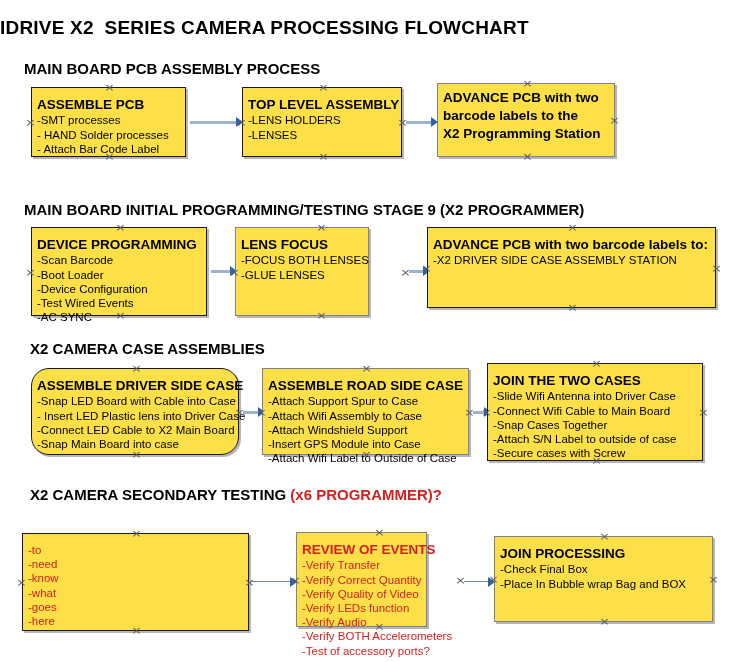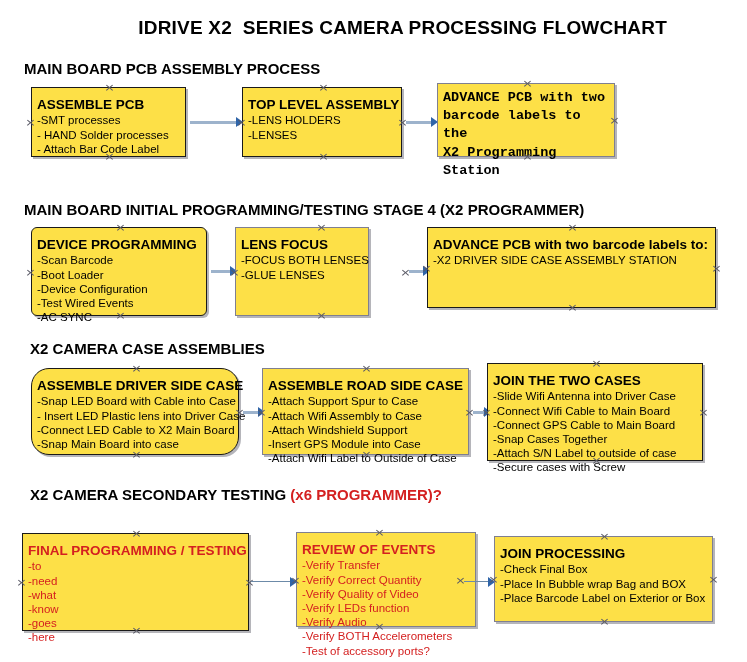--- a/index.html
+++ b/index.html
@@ -21,21 +21,21 @@
     left: 0; top: 0;
     width: 747px;
     height: 662px;
   }
 
   .doc-title {
     position: absolute;
     left: 0;
     top: 17px;
     width: 667px;
-    text-align: right;
+    text-align: left;
     font-size: 19px;
     font-weight: bold;
     letter-spacing: 0.2px;
     white-space: pre;
   }
 
   .section-head {
     position: absolute;
     font-size: 15px;
     font-weight: bold;
@@ -153,34 +153,34 @@
     <div class="box-line">-LENSES</div>
     <div class="xh" style="left:76px; top:-5px;"></div>
     <div class="xh" style="left:76px; top:64px;"></div>
     <div class="xh" style="left:-6px; top:30px;"></div>
     <div class="xh" style="left:155px; top:30px;"></div>
   </div>
 
   <div class="conn" style="left:406px; top:121px; width:28px;"></div>
   <div class="conn-head" style="left:431px; top:117px;"></div>
 
-  <div class="box border-gray" style="left:437px; top:83px; width:178px; height:74px; padding-top:5px;font-family:Liberation Mono, monospace;">
+  <div class="box border-gray" style="left:437px; top:83px; width:178px; height:74px; padding-top:5px;">
     <div class="box-title-wrap">ADVANCE PCB with two
 barcode labels to the
  X2 Programming Station</div>
     <div class="xh" style="left:85px; top:-5px;"></div>
     <div class="xh" style="left:85px; top:68px;"></div>
     <div class="xh" style="left:172px; top:32px;"></div>
   </div>
 
   <div class="section-head" style="left:24px; top:201px;">
-    <span>MAIN BOARD INITIAL PROGRAMMING/TESTING STAGE 4 (X2 PROGRAMMER)</span>
-  </div>
-
-  <div class="box border-black" style="left:31px; top:227px; width:176px; height:89px;border-radius:6px;">
+    <span>MAIN BOARD INITIAL PROGRAMMING/TESTING STAGE 9 (X2 PROGRAMMER)</span>
+  </div>
+
+  <div class="box border-black" style="left:31px; top:227px; width:176px; height:89px;">
     <div class="box-title">DEVICE PROGRAMMING</div>
     <div class="box-line">-Scan Barcode</div>
     <div class="box-line">-Boot Loader</div>
     <div class="box-line">-Device Configuration</div>
     <div class="box-line">-Test Wired Events</div>
     <div class="box-line">-AC SYNC</div>
     <div class="xh" style="left:84px; top:-5px;"></div>
     <div class="xh" style="left:84px; top:83px;"></div>
     <div class="xh" style="left:-6px; top:40px;"></div>
   </div>
@@ -241,52 +241,50 @@
     <div class="xh" style="left:202px; top:39px;"></div>
   </div>
 
   <div class="conn" style="left:473px; top:411px; width:14px;"></div>
   <div class="conn-head" style="left:484px; top:407px;"></div>
 
   <div class="box border-black" style="left:487px; top:363px; width:216px; height:98px;">
     <div class="box-title">JOIN THE TWO CASES</div>
     <div class="box-line">-Slide Wifi Antenna into Driver Case</div>
     <div class="box-line">-Connect Wifi Cable to Main Board</div>
-    <div class="box-line">-Connect GPS Cable to Main Board</div>
     <div class="box-line">-Snap Cases Together</div>
     <div class="box-line">-Attach S/N Label to outside of case</div>
     <div class="box-line">-Secure cases with Screw</div>
     <div class="xh" style="left:104px; top:-5px;"></div>
     <div class="xh" style="left:104px; top:92px;"></div>
     <div class="xh" style="left:-6px; top:44px;"></div>
     <div class="xh" style="left:211px; top:44px;"></div>
   </div>
 
   <div class="section-head" style="left:30px; top:486px;">
     <span>X2 CAMERA SECONDARY TESTING </span><span class="red">(x6 PROGRAMMER)?</span>
   </div>
 
   <div class="box border-black" style="left:22px; top:533px; width:227px; height:98px;">
-    <div class="box-title red">FINAL PROGRAMMING / TESTING</div>
     <div class="box-line red">-to</div>
     <div class="box-line red">-need</div>
+    <div class="box-line red">-know</div>
     <div class="box-line red">-what</div>
-    <div class="box-line red">-know</div>
     <div class="box-line red">-goes</div>
     <div class="box-line red">-here</div>
     <div class="xh" style="left:109px; top:-5px;"></div>
     <div class="xh" style="left:109px; top:92px;"></div>
     <div class="xh" style="left:-6px; top:44px;"></div>
     <div class="xh" style="left:222px; top:44px;"></div>
   </div>
 
   <div class="conn-line-plain" style="left:251px; top:581px; width:48px;"></div>
   <div class="conn-head" style="left:290px; top:577px;"></div>
 
-  <div class="box border-gray" style="left:296px; top:532px; width:180px; height:95px;">
+  <div class="box border-gray" style="left:296px; top:532px; width:131px; height:95px;">
     <div class="box-title red">REVIEW OF EVENTS</div>
     <div class="box-line red">-Verify Transfer</div>
     <div class="box-line red">-Verify Correct Quantity</div>
     <div class="box-line red">-Verify Quality of Video</div>
     <div class="box-line red">-Verify LEDs function</div>
     <div class="box-line red">-Verify Audio</div>
     <div class="box-line red">-Verify BOTH Accelerometers</div>
     <div class="box-line red">-Test of accessory ports?</div>
     <div class="xh" style="left:78px; top:-5px;"></div>
     <div class="xh" style="left:78px; top:89px;"></div>
@@ -294,20 +292,19 @@
     <div class="xh" style="left:159px; top:43px;"></div>
   </div>
 
   <div class="conn-line-plain" style="left:464px; top:581px; width:29px;"></div>
   <div class="conn-head" style="left:488px; top:577px;"></div>
 
   <div class="box border-gray" style="left:494px; top:536px; width:219px; height:86px;">
     <div class="box-title">JOIN PROCESSING</div>
     <div class="box-line">-Check Final Box</div>
     <div class="box-line">-Place In Bubble wrap Bag and BOX</div>
-    <div class="box-line">-Place Barcode Label on Exterior or Box</div>
     <div class="xh" style="left:105px; top:-5px;"></div>
     <div class="xh" style="left:105px; top:80px;"></div>
     <div class="xh" style="left:-6px; top:38px;"></div>
     <div class="xh" style="left:214px; top:38px;"></div>
   </div>
 
 </div>
 
 </body></html>

